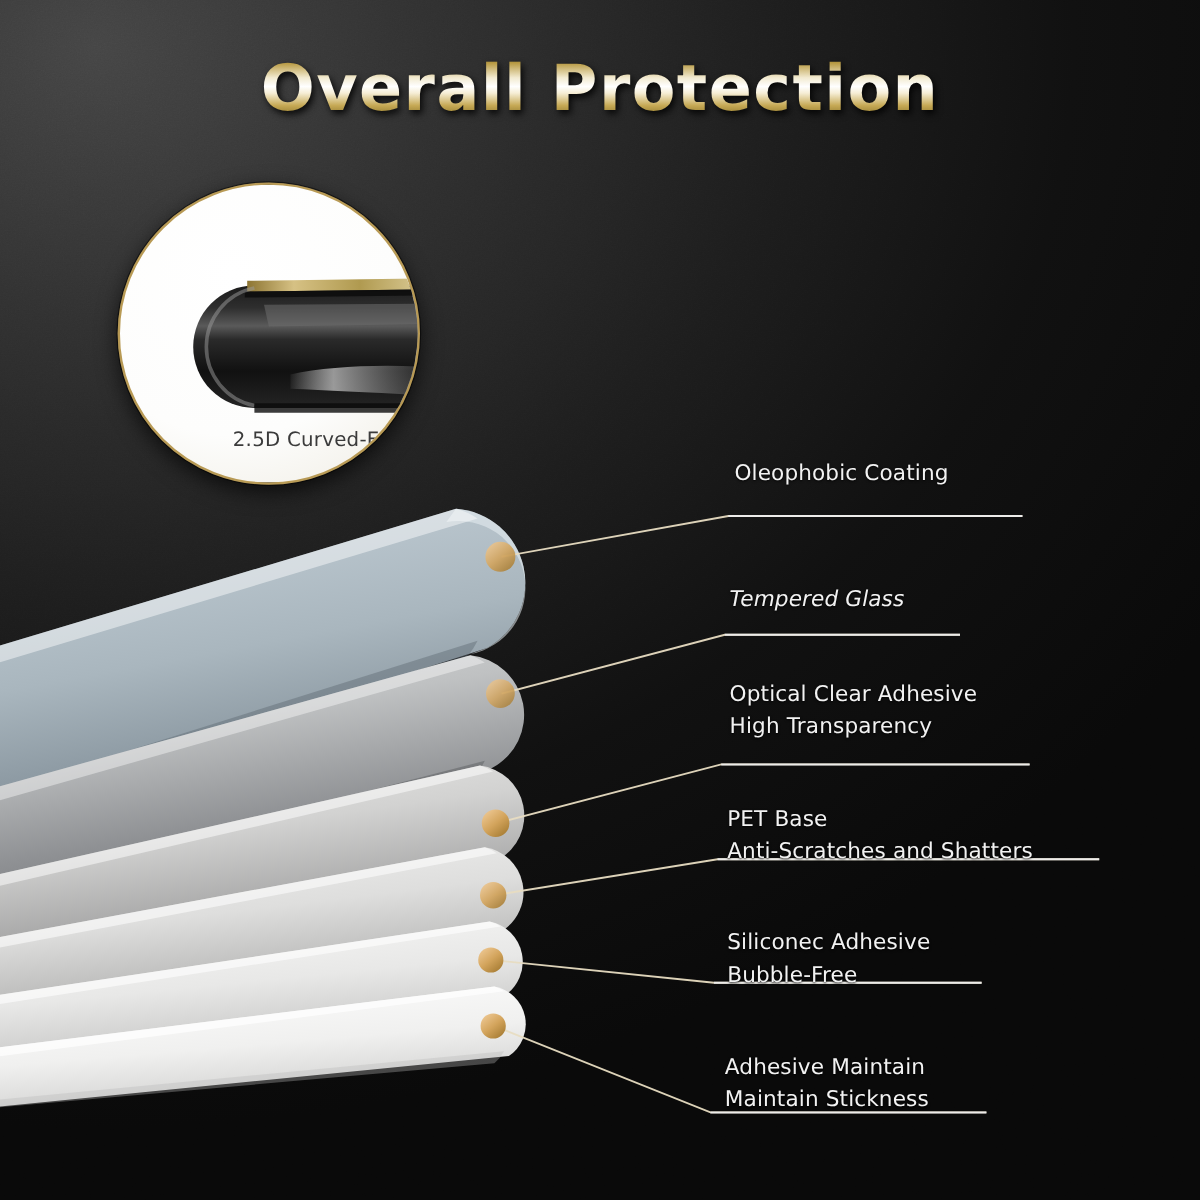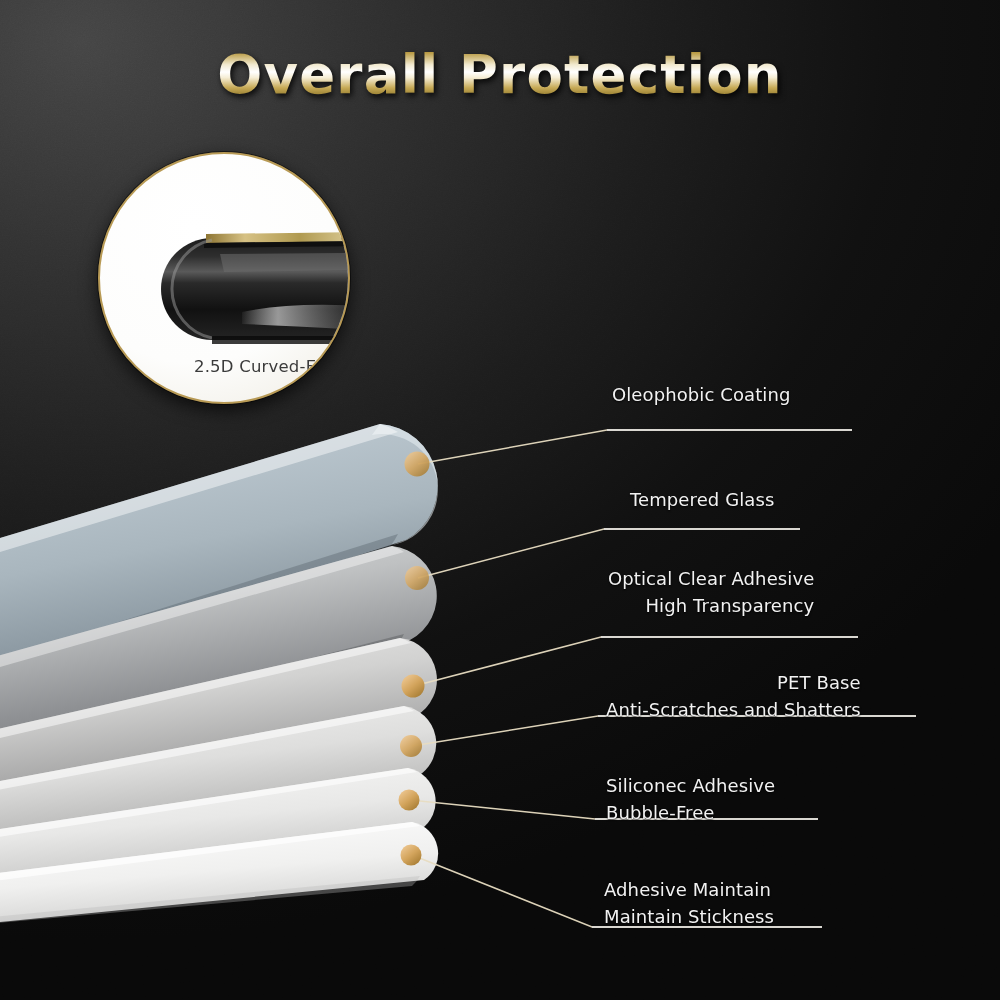--- a/index.html
+++ b/index.html
@@ -259,30 +259,30 @@
       <line x1="598" y1="716" x2="916" y2="716"></line>
       <line x1="595" y1="819" x2="818" y2="819"></line>
       <line x1="592" y1="927" x2="822" y2="927"></line>
     </g>
   </svg>
 
   <div class="callout" style="left:612px; top:381px;">
     <span>Oleophobic Coating</span>
   </div>
 
-  <div class="callout" style="left:630px; top:486px;">
+  <div class="callout" style="left:608px; top:486px;font-style:italic;">
     <span>Tempered Glass</span>
   </div>
 
-  <div class="callout" style="left:608px; top:565px;text-align:right;">
+  <div class="callout" style="left:608px; top:565px;">
     <span>Optical Clear Adhesive</span>
     <span class="l2">High Transparency</span>
   </div>
 
-  <div class="callout" style="left:606px; top:669px;text-align:right;">
+  <div class="callout" style="left:606px; top:669px;">
     <span>PET Base</span>
     <span class="l2">Anti-Scratches and Shatters</span>
   </div>
 
   <div class="callout" style="left:606px; top:772px;">
     <span>Siliconec Adhesive</span>
     <span class="l2">Bubble-Free</span>
   </div>
 
   <div class="callout" style="left:604px; top:876px;">

